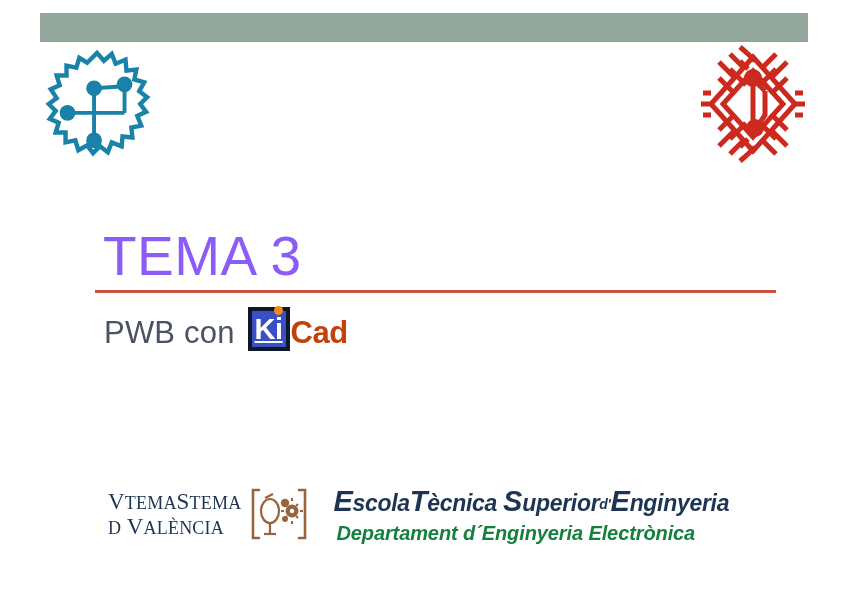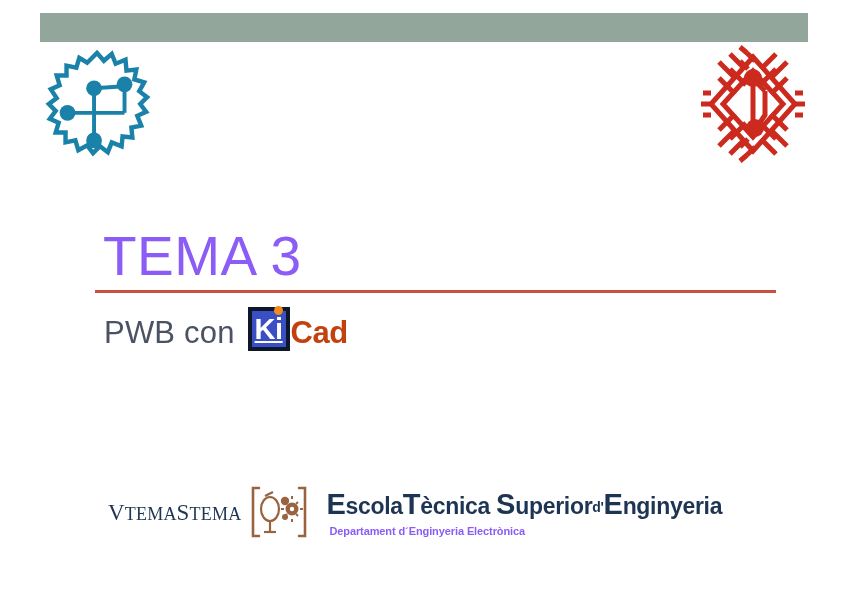--- a/index.html
+++ b/index.html
@@ -159,39 +159,40 @@
     margin-top: 2px;
   }
   .uv-line1 .small, .uv-line2 .small { font-size: 18px; }
   .uv-bracket-mark {
     margin-left: 7px;
     width: 62px;
     height: 56px;
   }
 
   .etse-logo {
-    margin-left: 16px;
+    margin-left: 23px;
     padding-top: 3px;
+    font-style: italic;
   }
   .etse-line1 {
     font-family: "Liberation Sans", sans-serif;
     color: #1d3553;
     font-weight: bold;
     font-size: 23px;
     line-height: 1;
     white-space: nowrap;
     letter-spacing: -0.3px;
   }
   .etse-line1 .big { font-size: 29px; }
   .etse-line1 .sup  { font-size: 14px; vertical-align: 2px; }
   .etse-line2 {
     font-family: "Liberation Sans", sans-serif;
-    color: #8b5cf6;
+    color: #15803d;
     font-weight: bold;
-    font-size: 11px;
+    font-size: 20px;
     line-height: 1;
     margin-top: 7px;
     margin-left: 3px;
     white-space: nowrap;
     letter-spacing: -0.1px;
   }
 </style>
 </head>
 <body>
 
@@ -281,20 +282,23 @@
       </span>
     </div>
   </div>
 
   <div class="footer">
 
     <div class="uv-logo">
       <div class="uv-wordmark">
         <div class="uv-line1">
           <span>V</span><span class="small">TEMA</span><span>S</span><span class="small">TEMA</span>
+        </div>
+        <div class="uv-line2">
+          <span class="small">D</span><span> V</span><span class="small">ALÈNCIA</span>
         </div>
       </div>
 
       <div class="uv-bracket-mark">
         <svg viewBox="0 0 62 56" width="62" height="56" xmlns="http://www.w3.org/2000/svg">
           <g stroke="#9a6340" stroke-width="2.6" fill="none" stroke-linecap="round">
             <path d="M11 4 L5 4 L5 52 L11 52"></path>
             <path d="M51 4 L57 4 L57 52 L51 52"></path>
           </g>
           <g stroke="#9a6340" stroke-width="2.2" fill="none">

